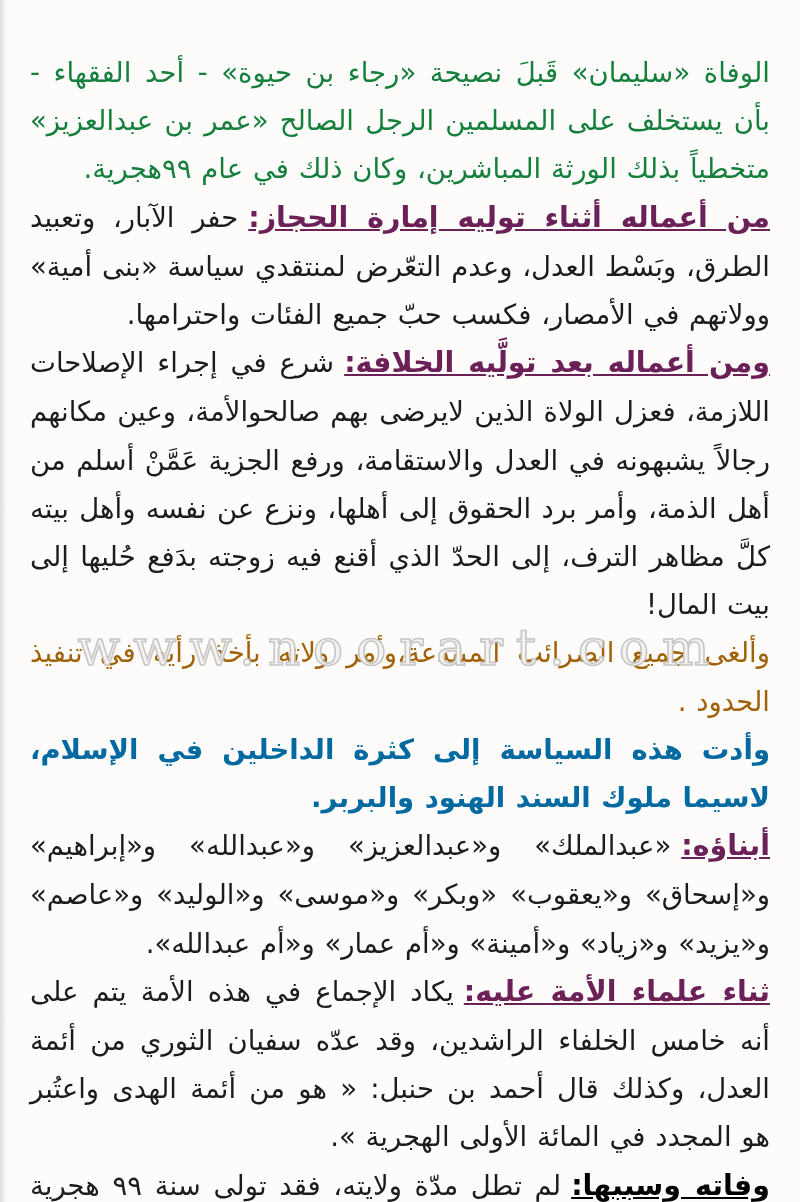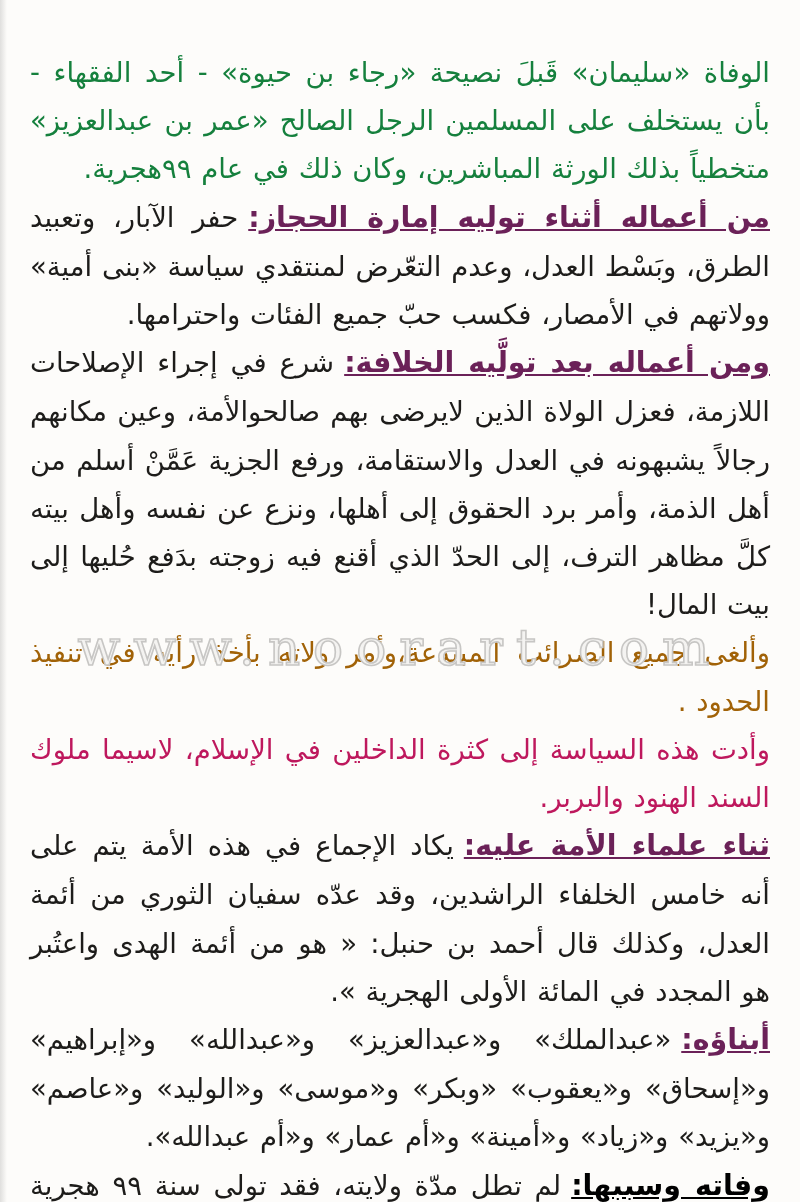--- a/index.html
+++ b/index.html
@@ -80,22 +80,22 @@
   <div class="content">
 
     <p class="para" style="color: #15803d; margin-top: 34px;"><span class="t">الوفاة «سليمان» قَبلَ نصيحة «رجاء بن حيوة» - أحد الفقهاء - بأن يستخلف على المسلمين الرجل الصالح «عمر بن عبدالعزيز» متخطياً بذلك الورثة المباشرين، وكان ذلك في عام ٩٩هجرية.</span></p>
 
     <p class="para" style="color: rgb(29, 28, 26);"><strong class="h" style="color: rgb(107, 33, 88);">من أعماله أثناء توليه إمارة الحجاز:</strong><span class="t">حفر الآبار، وتعبيد الطرق، وبَسْط العدل، وعدم التعّرض لمنتقدي سياسة «بنى أمية» وولاتهم في الأمصار، فكسب حبّ جميع الفئات واحترامها.</span></p>
 
     <p class="para" style="color: rgb(29, 28, 26);"><strong class="h" style="color: rgb(107, 33, 88);">ومن أعماله بعد تولَّيه الخلافة:</strong><span class="t">شرع في إجراء الإصلاحات اللازمة، فعزل الولاة الذين لايرضى بهم صالحوالأمة، وعين مكانهم رجالاً يشبهونه في العدل والاستقامة، ورفع الجزية عَمَّنْ أسلم من أهل الذمة، وأمر برد الحقوق إلى أهلها، ونزع عن نفسه وأهل بيته كلَّ مظاهر الترف، إلى الحدّ الذي أقنع فيه زوجته بدَفع حُليها إلى بيت المال!</span></p>
 
     <p class="para" style="color: #a16207;"><span class="t">وألغى جميع الضرائب المبتدعة،وأمر ولاته بأخذ رأيه في تنفيذ الحدود .</span></p>
 
-    <p class="para" style="color: #be185d;"><span class="t">وأدت هذه السياسة إلى كثرة الداخلين في الإسلام، لاسيما ملوك السند الهنود والبربر.</span></p>
+    <p class="para" style="color: #0369a1; font-weight: bold;"><span class="t">وأدت هذه السياسة إلى كثرة الداخلين في الإسلام، لاسيما ملوك السند الهنود والبربر.</span></p>
+
+    <p class="para" style="color: rgb(29, 28, 26);"><strong class="h" style="color: rgb(107, 33, 88);">أبناؤه:</strong><span class="t">«عبدالملك» و«عبدالعزيز» و«عبدالله» و«إبراهيم» و«إسحاق» و«يعقوب» «وبكر» و«موسى» و«الوليد» و«عاصم» و«يزيد» و«زياد» و«أمينة» و«أم عمار» و«أم عبدالله».</span></p>
 
     <p class="para" style="color: rgb(29, 28, 26);"><strong class="h" style="color: rgb(107, 33, 88);">ثناء علماء الأمة عليه:</strong><span class="t">يكاد الإجماع في هذه الأمة يتم على أنه خامس الخلفاء الراشدين، وقد عدّه سفيان الثوري من أئمة العدل، وكذلك قال أحمد بن حنبل: « هو من أئمة الهدى واعتُبر هو المجدد في المائة الأولى الهجرية ».</span></p>
-
-    <p class="para" style="color: rgb(29, 28, 26);"><strong class="h" style="color: rgb(107, 33, 88);">أبناؤه:</strong><span class="t">«عبدالملك» و«عبدالعزيز» و«عبدالله» و«إبراهيم» و«إسحاق» و«يعقوب» «وبكر» و«موسى» و«الوليد» و«عاصم» و«يزيد» و«زياد» و«أمينة» و«أم عمار» و«أم عبدالله».</span></p>
 
     <p class="para" style="color: rgb(29, 28, 26);"><strong class="h" style="color: #000000;">وفاته وسببها:</strong><span class="t">لم تطل مدّة ولايته، فقد تولى سنة ٩٩ هجرية وتوفي سنة ١٠١ هجرية فكانت مدة خلافته سنتين وخمسة أشهر، وقد قيل: إنه قد دُسَّ له السُّم، لأن بني أمية لم يعجبهم عدله وورعه - رحمه الله - رحمه واسعة.</span></p>
 
   </div>
 </div>
 
 </body></html>

